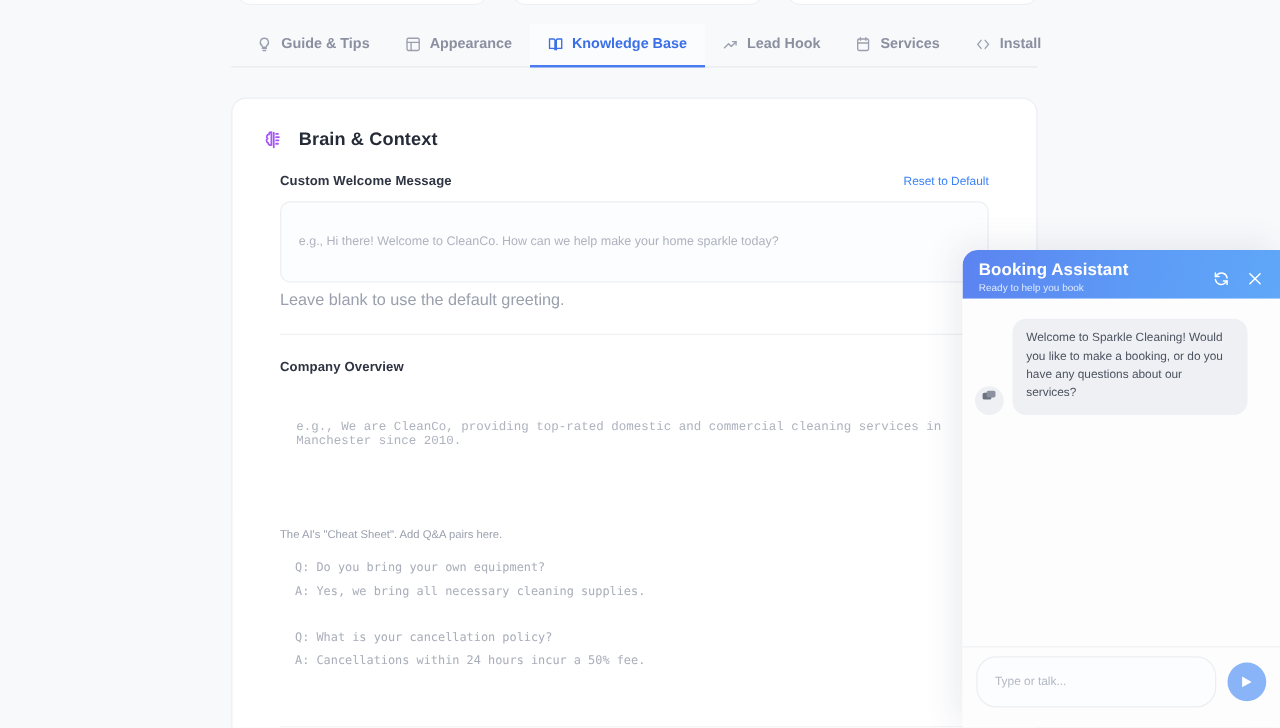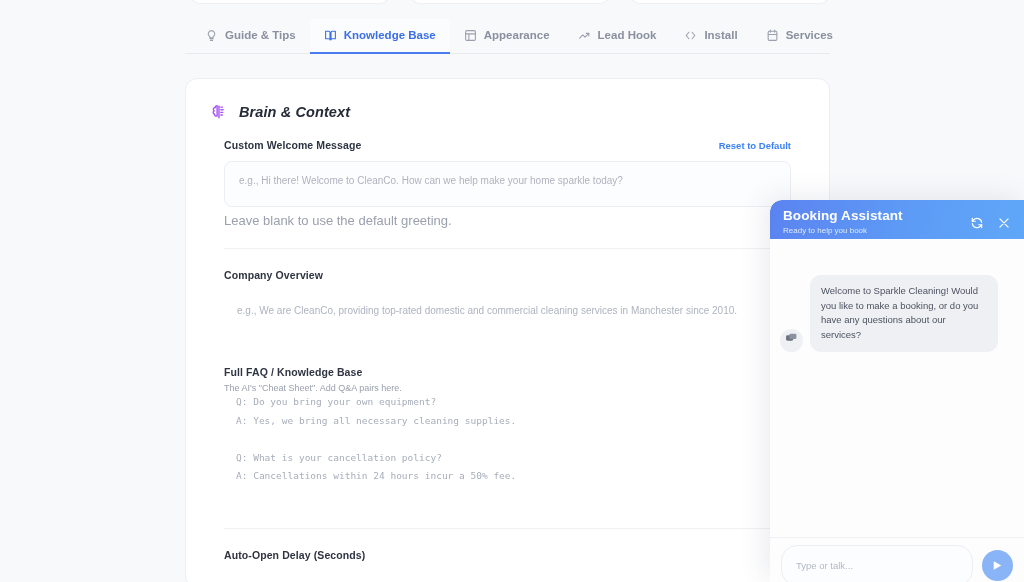--- a/index.html
+++ b/index.html
@@ -27,55 +27,55 @@
          border-bottom: 2px solid transparent; position: relative; top: 1px; white-space: nowrap; }
   .tab .ic { width: 13px; height: 13px; display: inline-flex; align-items: center; justify-content: center; }
   .tab .ic svg { width: 13px; height: 13px; display: block; }
   .tab.active { color: #3b6fe8; border-bottom-color: #4a7cf0; background: #fbfcfe; }
 
   
   .card { margin-top: 24px; background: #ffffff; border: 1px solid #eceef2; border-radius: 12px;
           padding: 22px 20px 26px 20px; min-height: 492px; }
   .card-head { display: flex; align-items: center; gap: 11px; padding: 2px 0 0 4px; }
   .brain { width: 18px; height: 18px; }
-  .card-title { font-size: 14.5px; font-weight: 700; color: #252b37; letter-spacing: .1px; font-style: italic; }
+  .card-title { font-size: 14.5px; font-weight: 700; color: #252b37; letter-spacing: .1px; }
 
   .inner { margin-top: 18px; padding: 0 18px; }
 
   .field-block { }
   .field-head { display: flex; align-items: baseline; justify-content: space-between; }
   .label { font-size: 10.5px; font-weight: 700; color: #2e3442; letter-spacing: .1px; }
-  .link { font-size: 9.5px; color: #3c82f6; font-weight: 700; cursor: pointer; margin-left: 39px; }
+  .link { font-size: 9.5px; color: #3c82f6; font-weight: 400; cursor: pointer; margin-left: 39px; }
   .hint { font-size: 13px; color: #9aa0ad; margin-top: 6px; }
   .hint-sub { font-size: 9px; color: #9aa0ad; margin-top: 5px; }
 
   .inputbox { margin-top: 10px; border: 1px solid #eceef2; border-radius: 8px;
-              background: #fcfdfe; padding: 13px 14px; font-size: 10px; color: #aeb3bf; }
+              background: #fcfdfe; padding: 26px 14px; font-size: 10px; color: #aeb3bf; }
   .inputbox.tall { min-height: 46px; }
-  .inputbox.plain { border-color: transparent; background: transparent; padding-left: 12px; }
+  .inputbox.plain { border-color: transparent; background: transparent; padding-left: 12px; font-family: Liberation Mono, monospace; }
 
   .divider { height: 1px; background: #f0f1f4; margin: 20px 0 0 0; }
 
   .section { margin-top: 20px; }
   .mono { font-family: "DejaVu Sans Mono", monospace; font-size: 9.5px; color: #a8adb9;
-          line-height: 1.95; white-space: pre; padding-left: 12px; }
+          line-height: 1.95; white-space: pre; margin-top: 14px; padding-left: 12px; }
 
   
   .widget { position: absolute; right: 0px; top: 200px; width: 254px; height: 382px;
             background: #fdfdfe; border-radius: 12px 0 0 0;
             box-shadow: -6px -4px 26px rgba(60,72,110,.10); overflow: hidden; }
   .w-head { height: 39px; background: linear-gradient(100deg,#5b83f0 0%,#5d9bf6 55%,#5fa7f8 100%);
             padding: 8px 13px 0 13px; display: flex; align-items: flex-start;
             justify-content: space-between; border-radius: 12px 0 0 0; }
   .w-title { font-size: 13.5px; font-weight: 700; color: #ffffff; letter-spacing: .1px; }
   .w-sub { font-size: 8px; color: #dce9ff; margin-top: 3px; }
   .w-actions { display: flex; align-items: center; gap: 13px; padding-top: 8px; }
   .w-actions svg { width: 14px; height: 14px; display: block; cursor: pointer; }
 
-  .w-body { height: 278px; background: #fdfdfe; padding: 16px 12px 0 10px; margin-top: 20px; }
+  .w-body { height: 278px; background: #fdfdfe; padding: 16px 12px 0 10px; }
   .msg-row { display: flex; align-items: flex-end; gap: 7px; }
   .avatar { width: 23px; height: 23px; border-radius: 50%; background: #eef0f3;
             display: flex; align-items: center; justify-content: center; flex: 0 0 23px; }
   .bubble { background: #eef0f3; border-radius: 11px; padding: 9px 11px; font-size: 9.5px;
             color: #4c5260; line-height: 1.55; max-width: 188px; }
 
   .w-foot { height: 56px; border-top: 1px solid #f0f1f4; display: flex; align-items: center;
             gap: 9px; padding: 0 11px; background: #fdfdfe; }
   .w-input { flex: 1; height: 41px; border: 1px solid #eceef2; border-radius: 16px;
              background: #fcfdfe; display: flex; align-items: center; padding: 0 14px;
@@ -101,66 +101,66 @@
 
       <div class="tab">
         <span class="ic">
           <svg viewBox="0 0 24 24" fill="none" stroke="#9aa0ad" stroke-width="2" stroke-linecap="round" stroke-linejoin="round">
             <path d="M9 18h6M10 21h4M12 3a6 6 0 0 0-3.5 10.9c.5.4.5 1.1.5 1.6V16h6v-.5c0-.5 0-1.2.5-1.6A6 6 0 0 0 12 3z"></path>
           </svg>
         </span>
         <span>Guide &amp; Tips</span>
       </div>
 
+      <div class="tab">
+        <span class="ic">
+          <svg viewBox="0 0 24 24" fill="none" stroke="#9aa0ad" stroke-width="2" stroke-linecap="round" stroke-linejoin="round">
+            <rect x="3" y="3" width="18" height="18" rx="2"></rect>
+              <path d="M3 9h18M9 21V9"></path>
+          </svg>
+        </span>
+        <span>Appearance</span>
+      </div>
+
       <div class="tab active">
         <span class="ic">
           <svg viewBox="0 0 24 24" fill="none" stroke="#3b6fe8" stroke-width="2" stroke-linecap="round" stroke-linejoin="round">
             <path d="M3 4h6a2 2 0 0 1 2 2v14a2 2 0 0 0-2-2H3zM21 4h-6a2 2 0 0 0-2 2v14a2 2 0 0 1 2-2h6z"></path>
           </svg>
         </span>
         <span>Knowledge Base</span>
       </div>
 
       <div class="tab">
         <span class="ic">
           <svg viewBox="0 0 24 24" fill="none" stroke="#9aa0ad" stroke-width="2" stroke-linecap="round" stroke-linejoin="round">
-            <rect x="3" y="3" width="18" height="18" rx="2"></rect>
-              <path d="M3 9h18M9 21V9"></path>
-          </svg>
-        </span>
-        <span>Appearance</span>
-      </div>
-
-      <div class="tab">
-        <span class="ic">
-          <svg viewBox="0 0 24 24" fill="none" stroke="#9aa0ad" stroke-width="2" stroke-linecap="round" stroke-linejoin="round">
             <path d="M3 17l6-6 4 4 7-7"></path>
               <path d="M15 8h5v5"></path>
           </svg>
         </span>
         <span>Lead Hook</span>
       </div>
 
       <div class="tab">
         <span class="ic">
           <svg viewBox="0 0 24 24" fill="none" stroke="#9aa0ad" stroke-width="2" stroke-linecap="round" stroke-linejoin="round">
-            <path d="M9 6l-5 6 5 6M15 6l5 6-5 6"></path>
-          </svg>
-        </span>
-        <span>Install</span>
-      </div>
-
-      <div class="tab">
-        <span class="ic">
-          <svg viewBox="0 0 24 24" fill="none" stroke="#9aa0ad" stroke-width="2" stroke-linecap="round" stroke-linejoin="round">
             <rect x="4" y="4" width="16" height="17" rx="2"></rect>
               <path d="M8 2v4M16 2v4M4 10h16"></path>
           </svg>
         </span>
         <span>Services</span>
+      </div>
+
+      <div class="tab">
+        <span class="ic">
+          <svg viewBox="0 0 24 24" fill="none" stroke="#9aa0ad" stroke-width="2" stroke-linecap="round" stroke-linejoin="round">
+            <path d="M9 6l-5 6 5 6M15 6l5 6-5 6"></path>
+          </svg>
+        </span>
+        <span>Install</span>
       </div>
 
     </div>
 
     <div class="card">
 
       <div class="card-head">
         <span class="brain">
           <svg viewBox="0 0 24 24" fill="none" stroke="#a855f7" stroke-width="1.9" stroke-linecap="round" stroke-linejoin="round">
             <path d="M9.5 3.5A2.5 2.5 0 0 0 7 6a2.5 2.5 0 0 0-1.5 4.5A2.5 2.5 0 0 0 6 15a2.5 2.5 0 0 0 3.5 2.3V3.5z"></path>
@@ -183,21 +183,20 @@
         </div>
 
         <div class="divider"></div>
 
         <div class="section">
           <div class="label">Company Overview</div>
           <div class="inputbox plain">e.g., We are CleanCo, providing top-rated domestic and commercial cleaning services in Manchester since 2010.</div>
         </div>
 
         <div class="section" style="margin-top:36px">
-          <div class="label">Full FAQ / Knowledge Base</div>
           <div class="hint-sub">The AI's "Cheat Sheet". Add Q&amp;A pairs here.</div>
           <div class="mono">Q: Do you bring your own equipment?
 A: Yes, we bring all necessary cleaning supplies.
 
 Q: What is your cancellation policy?
 A: Cancellations within 24 hours incur a 50% fee.</div>
         </div>
 
         <div class="divider" style="margin-top:42px"></div>
 

